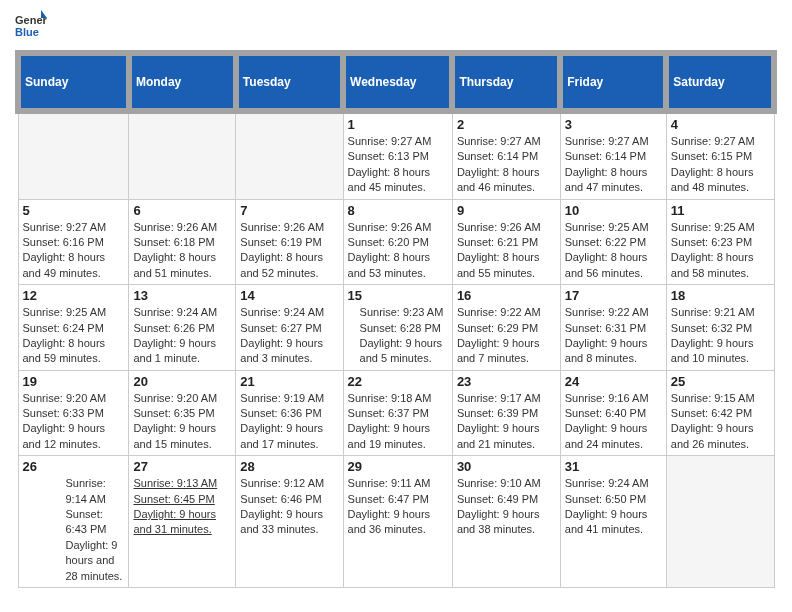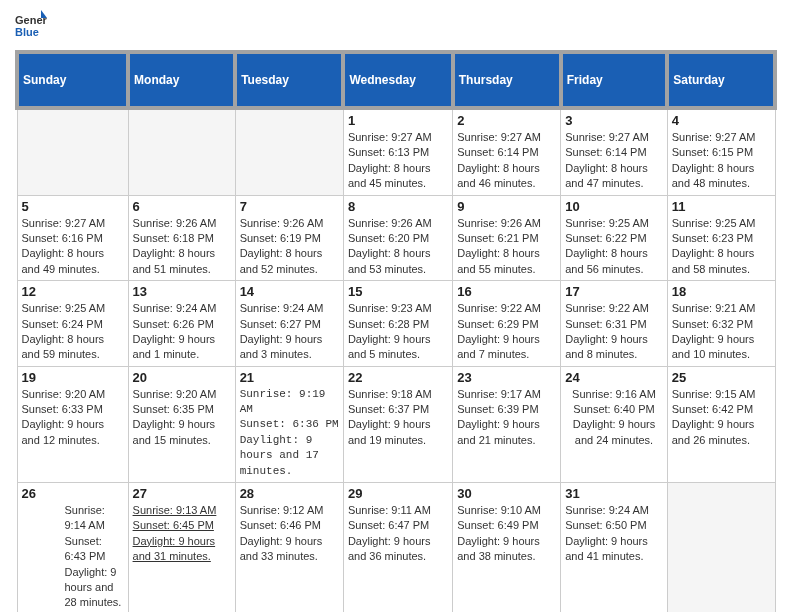--- a/index.html
+++ b/index.html
@@ -44,21 +44,21 @@
       width: 100%;
       border-collapse: collapse;
     }
     .calendar thead tr th {
       background: #1a5fb4;
       color: #fff;
       font-size: 12px;
       font-weight: bold;
       padding: 19px 4px;
       text-align: left;
-      border: 4px solid #a3a3a3;
+      border: 6px solid #a3a3a3;
     }
     .calendar tbody tr td {
       border: 1px solid #ccc;
       vertical-align: top;
       padding: 3px 4px;
       width: 113px;
       min-height: 75px;
       background: #fff;
       font-size: 10px;
       color: #333;
@@ -197,21 +197,21 @@
 Daylight: 9 hours and 1 minute.</div>
           </td>
           <td>
             <span class="day-number">14</span>
             <div class="day-info" style="white-space: pre-line;">Sunrise: 9:24 AM
 Sunset: 6:27 PM
 Daylight: 9 hours and 3 minutes.</div>
           </td>
           <td>
             <span class="day-number">15</span>
-            <div class="day-info" style="white-space: pre-line;">Sunrise: 9:23 AM
+            <div class="day-info" style="white-space: pre-line; margin-left: 12px;">Sunrise: 9:23 AM
 Sunset: 6:28 PM
 Daylight: 9 hours and 5 minutes.</div>
           </td>
           <td>
             <span class="day-number">16</span>
             <div class="day-info" style="white-space: pre-line;">Sunrise: 9:22 AM
 Sunset: 6:29 PM
 Daylight: 9 hours and 7 minutes.</div>
           </td>
           <td>
@@ -235,39 +235,39 @@
 Daylight: 9 hours and 12 minutes.</div>
           </td>
           <td>
             <span class="day-number">20</span>
             <div class="day-info" style="white-space: pre-line;">Sunrise: 9:20 AM
 Sunset: 6:35 PM
 Daylight: 9 hours and 15 minutes.</div>
           </td>
           <td>
             <span class="day-number">21</span>
-            <div class="day-info" style="white-space: pre-line; font-family: Liberation Mono, monospace;">Sunrise: 9:19 AM
+            <div class="day-info" style="white-space: pre-line;">Sunrise: 9:19 AM
 Sunset: 6:36 PM
 Daylight: 9 hours and 17 minutes.</div>
           </td>
           <td>
             <span class="day-number">22</span>
             <div class="day-info" style="white-space: pre-line;">Sunrise: 9:18 AM
 Sunset: 6:37 PM
 Daylight: 9 hours and 19 minutes.</div>
           </td>
           <td>
             <span class="day-number">23</span>
             <div class="day-info" style="white-space: pre-line;">Sunrise: 9:17 AM
 Sunset: 6:39 PM
 Daylight: 9 hours and 21 minutes.</div>
           </td>
           <td>
             <span class="day-number">24</span>
-            <div class="day-info" style="white-space: pre-line; text-align: center;">Sunrise: 9:16 AM
+            <div class="day-info" style="white-space: pre-line;">Sunrise: 9:16 AM
 Sunset: 6:40 PM
 Daylight: 9 hours and 24 minutes.</div>
           </td>
           <td>
             <span class="day-number">25</span>
             <div class="day-info" style="white-space: pre-line;">Sunrise: 9:15 AM
 Sunset: 6:42 PM
 Daylight: 9 hours and 26 minutes.</div>
           </td>
         </tr>

